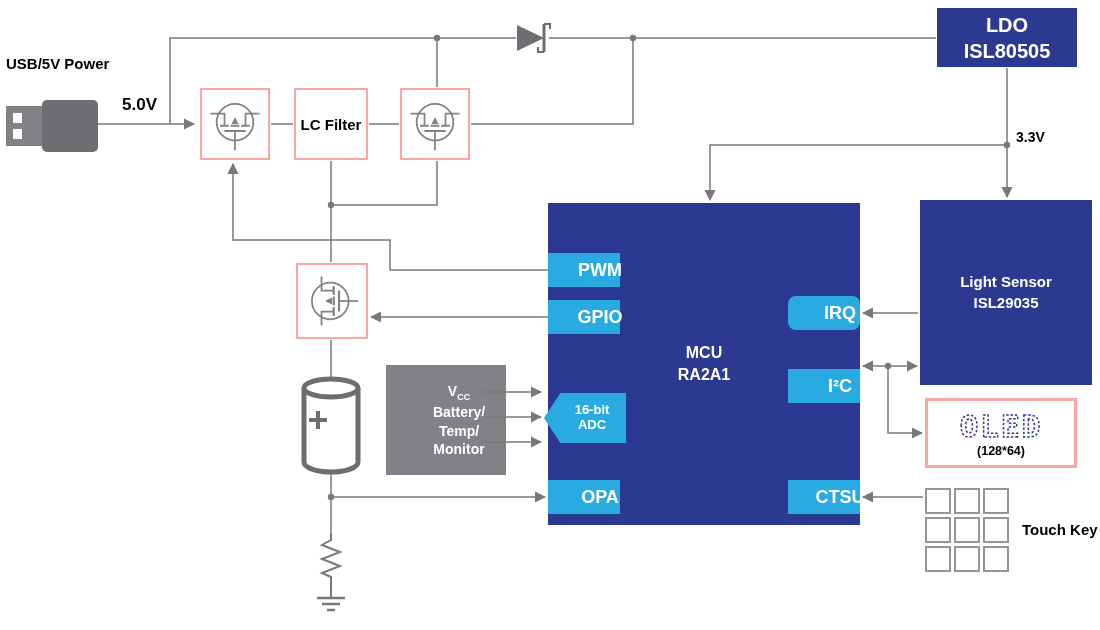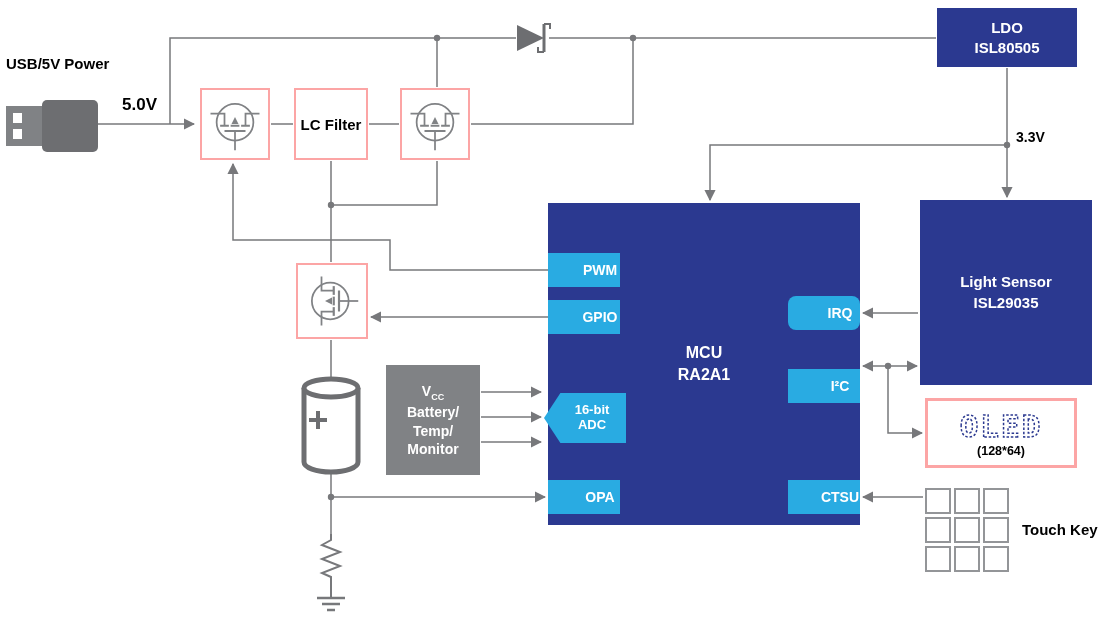--- a/index.html
+++ b/index.html
@@ -4,21 +4,21 @@
 <style>
   html,body{margin:0;padding:0;background:#fff;}
   .canvas{position:relative;width:1100px;height:630px;background:#fff;
           font-family:"Liberation Sans",sans-serif;overflow:hidden;}
   .lbl{position:absolute;color:#000;font-weight:bold;font-size:15px;white-space:nowrap;}
   .wbox{position:absolute;background:#fff;border:2px solid #fca5a5;box-sizing:border-box;
         display:flex;align-items:center;justify-content:center;}
   .blk{position:absolute;background:#2b3990;color:#fff;font-weight:bold;display:flex;
        flex-direction:column;align-items:center;justify-content:center;text-align:center;
        box-sizing:border-box;}
-  .cy{position:absolute;background:#29abe2;color:#fff;font-weight:bold;font-size:14px;
+  .cy{position:absolute;background:#29abe2;color:#fff;font-weight:bold;font-size:18px;
       display:flex;flex-direction:column;align-items:center;justify-content:center;
       text-align:center;box-sizing:border-box;line-height:1.15;padding-left:32px;}
   .grayblk{position:absolute;background:#808285;color:#fff;font-weight:bold;font-size:14px;
       display:flex;flex-direction:column;align-items:center;justify-content:center;
       text-align:center;line-height:1.3;}
   .touchgrid{position:absolute;display:grid;grid-template-columns:repeat(3,26px);
       grid-template-rows:repeat(3,26px);gap:3px;}
   .tkey{background:#fff;border:2px solid #939598;box-sizing:border-box;}
   .wires{position:absolute;left:0;top:0;z-index:3;pointer-events:none;}
   .msvg{display:block;}
@@ -64,34 +64,34 @@
     <svg class="msvg rotL" width="56" height="56" viewBox="0 0 64 64">
         <use href="#mos"></use>
       </svg>
   </div>
   <div class="wbox" style="left:296px;top:263px;width:72px;height:76px;">
     <svg class="msvg rot180" width="56" height="56" viewBox="0 0 64 64">
         <use href="#mos"></use>
       </svg>
   </div>
 
-  <div class="blk" style="left:937px;top:8px;width:140px;height:59px;font-size:15px;line-height:1.3;">
+  <div class="blk" style="left:937px;top:8px;width:140px;height:59px;font-size:20px;line-height:1.3;">
     <span>LDO</span>
     <span>ISL80505</span>
   </div>
   <div class="blk" style="left:548px;top:203px;width:312px;height:322px;font-size:16px;line-height:1.35;">
     <span>MCU</span>
     <span>RA2A1</span>
   </div>
   <div class="blk" style="left:920px;top:200px;width:172px;height:185px;font-size:15px;line-height:1.35;">
     <span>Light Sensor</span>
     <span>ISL29035</span>
   </div>
 
-  <div class="grayblk" style="left:386px;top:365px;width:94px;height:110px;">
+  <div class="grayblk" style="left:386px;top:365px;width:94px;height:110px;padding-left:26px;">
     <span><span>V</span><sub class="cc">CC</sub></span>
     <span>Battery/</span>
     <span>Temp/</span>
     <span>Monitor</span>
   </div>
 
   <div class="cy" style="left:548px;top:253px;width:72px;height:34px;">
       <span>PWM</span>
     </div>
   <div class="cy" style="left:548px;top:300px;width:72px;height:34px;">

